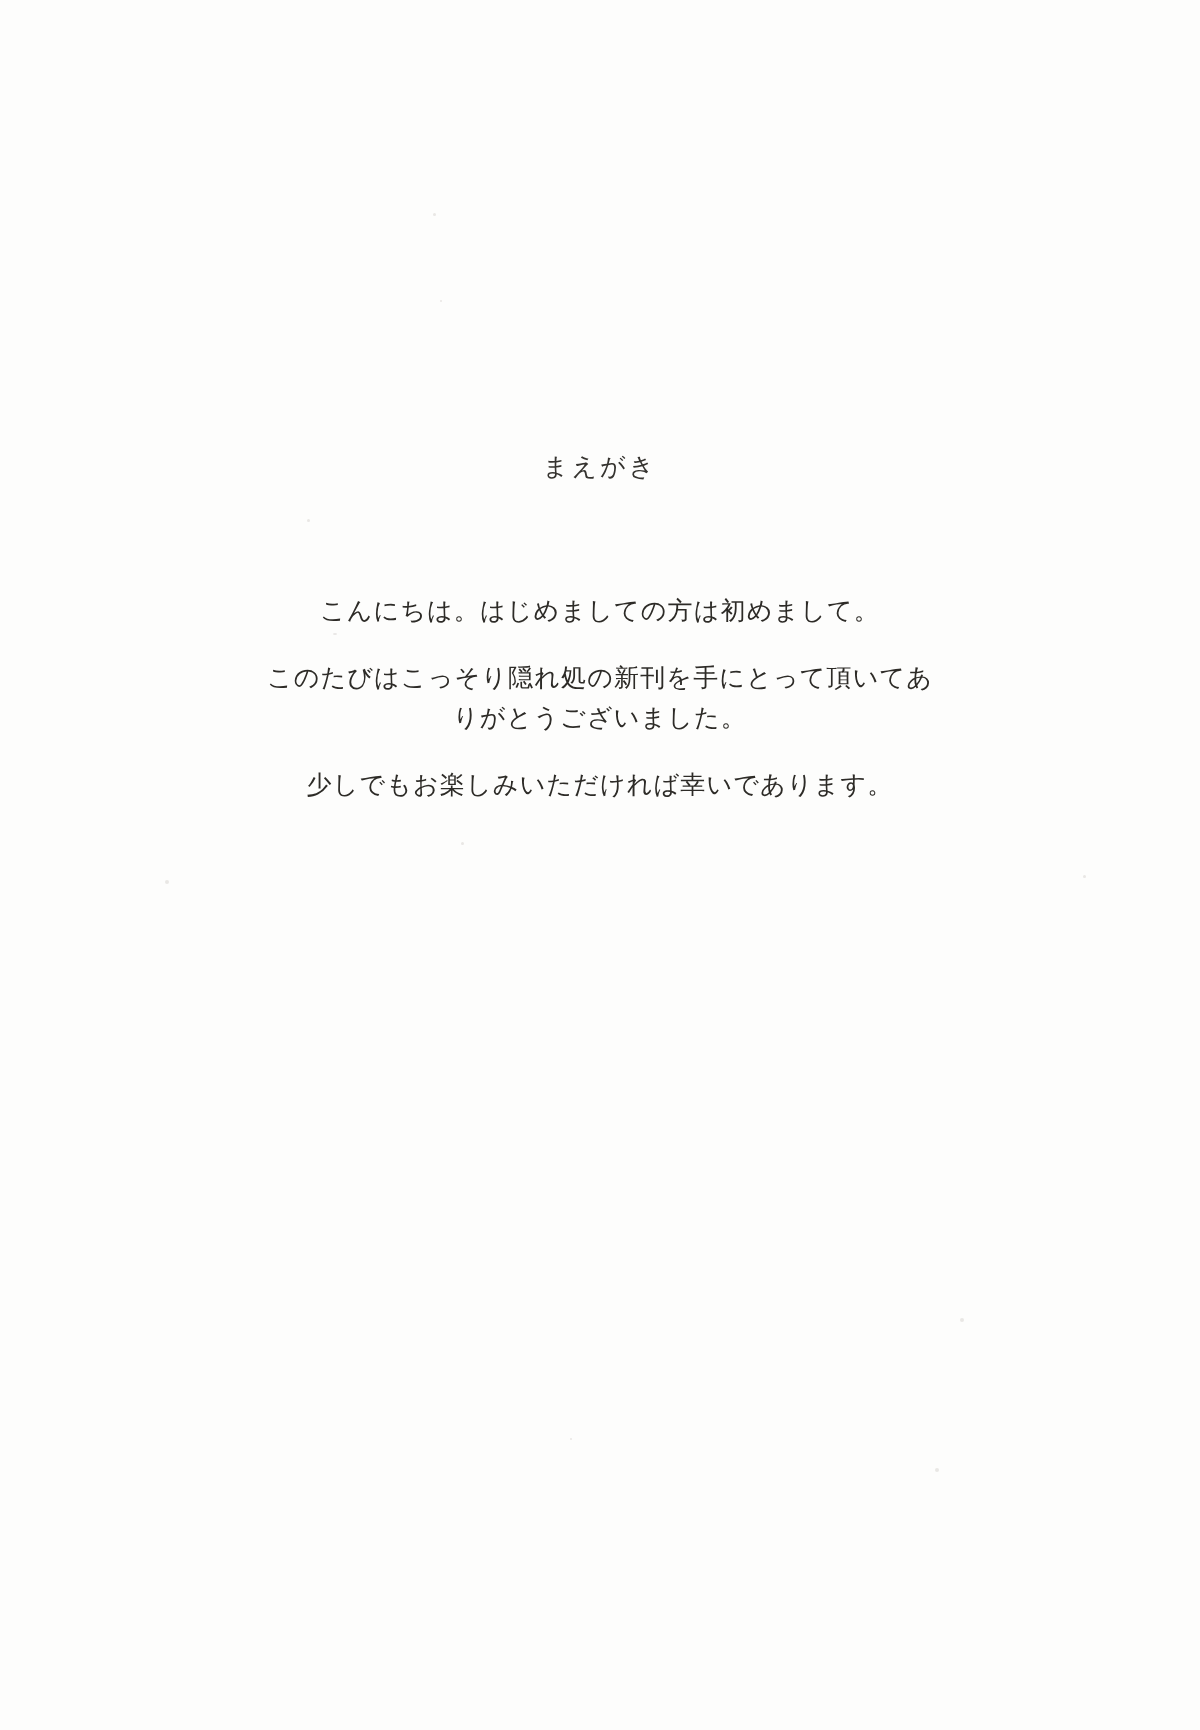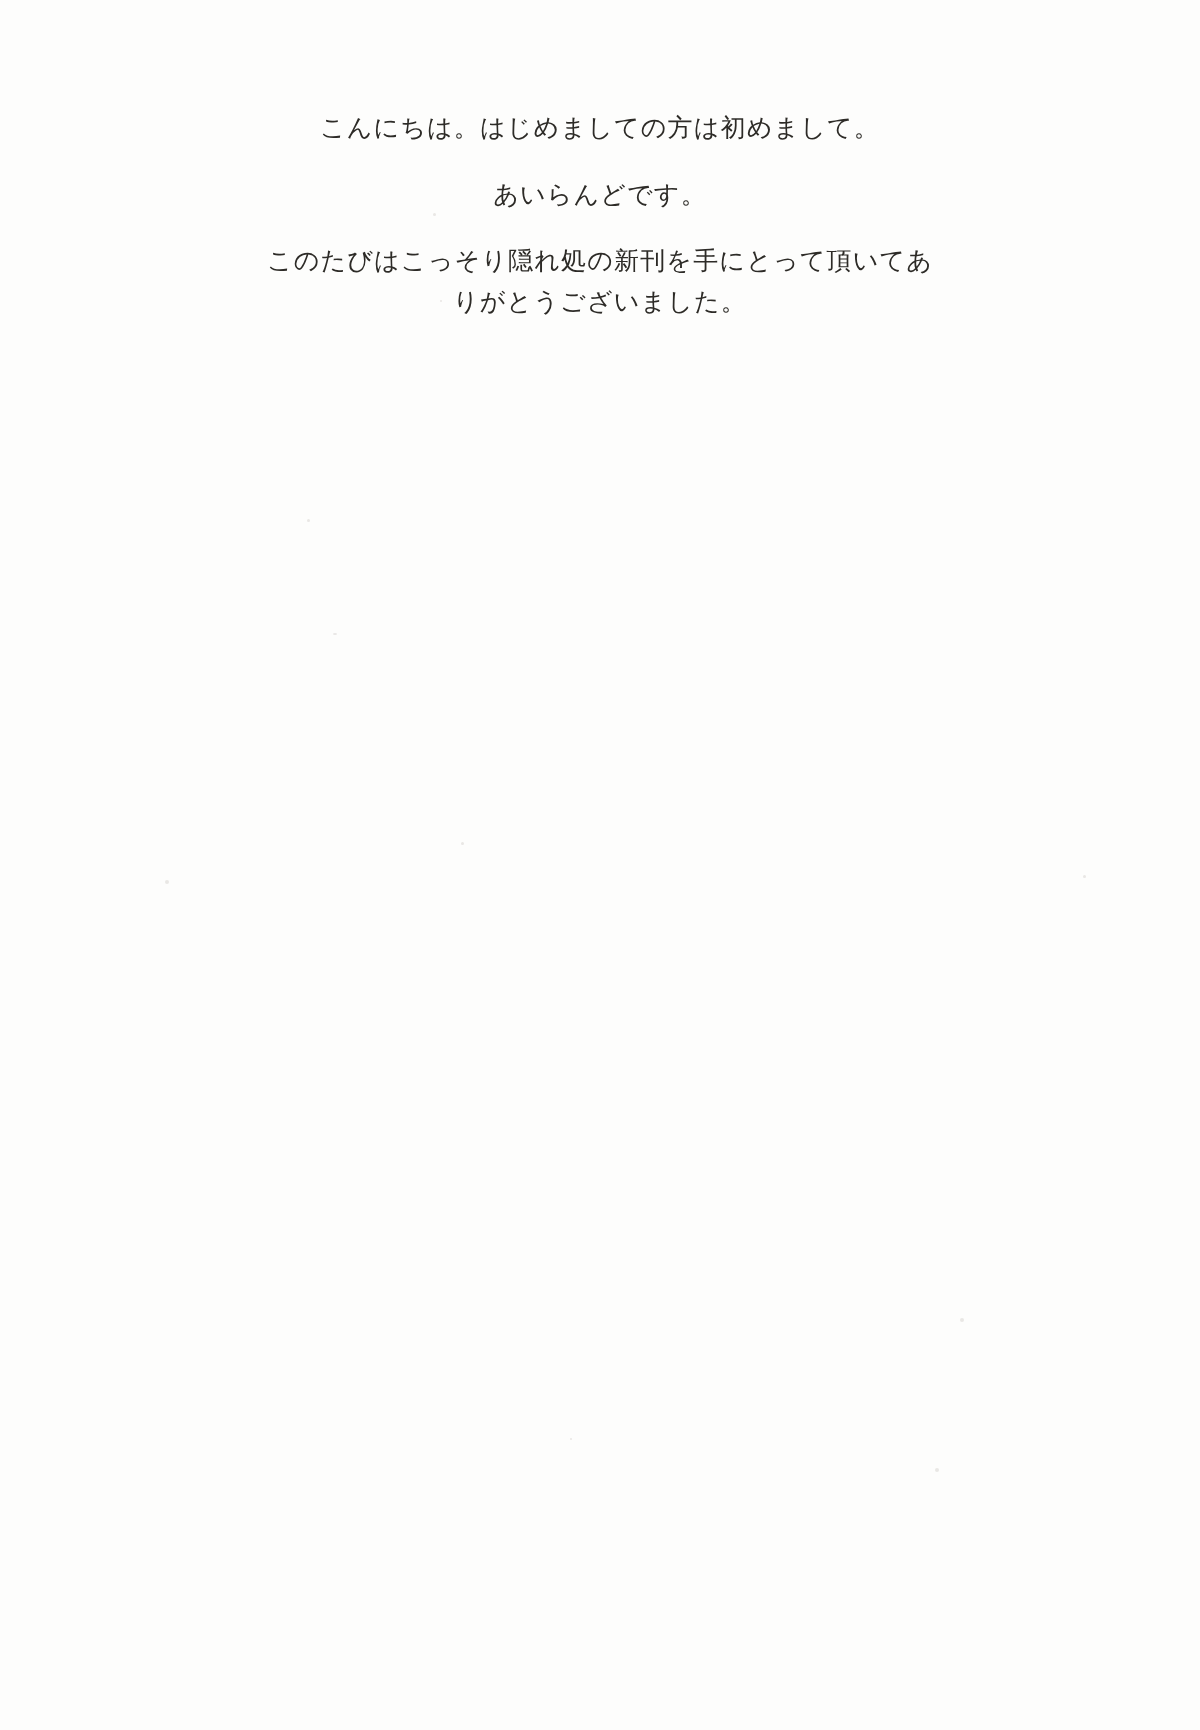--- a/index.html
+++ b/index.html
@@ -71,21 +71,22 @@
   <div class="speck" style="left:333px;  top:633px;  width:4px; height:2px;"></div>
   <div class="speck" style="left:461px;  top:842px;  width:3px; height:3px;"></div>
   <div class="speck" style="left:165px;  top:880px;  width:4px; height:4px;"></div>
   <div class="speck" style="left:1083px; top:875px;  width:3px; height:3px;"></div>
   <div class="speck" style="left:960px;  top:1318px; width:4px; height:4px;"></div>
   <div class="speck" style="left:935px;  top:1468px; width:4px; height:4px;"></div>
   <div class="speck" style="left:570px;  top:1438px; width:2px; height:2px;"></div>
 
   <div class="doc-body">
 
+    <div class="doc-title">まえがき</div>
 
     <div class="body-block">
       <p class="para">こんにちは。はじめましての方は初めまして。</p>
-      <p class="para p-gap-lg">あいらんどです。</p>
       <p class="para wide p-gap-lg">このたびはこっそり隠れ処の新刊を手にとって頂いてありがとうございました。</p>
+      <p class="para p-gap-lg">少しでもお楽しみいただければ幸いであります。</p>
     </div>
 
   </div>
 </div>
 
 </body></html>

